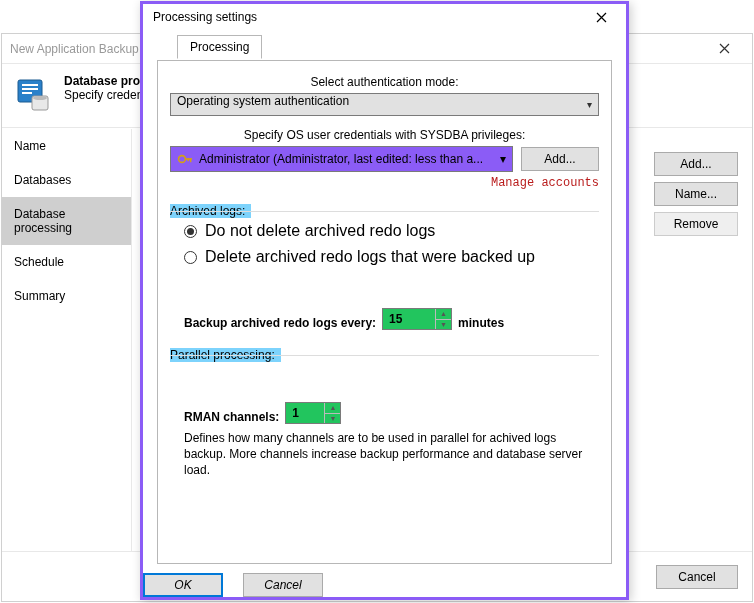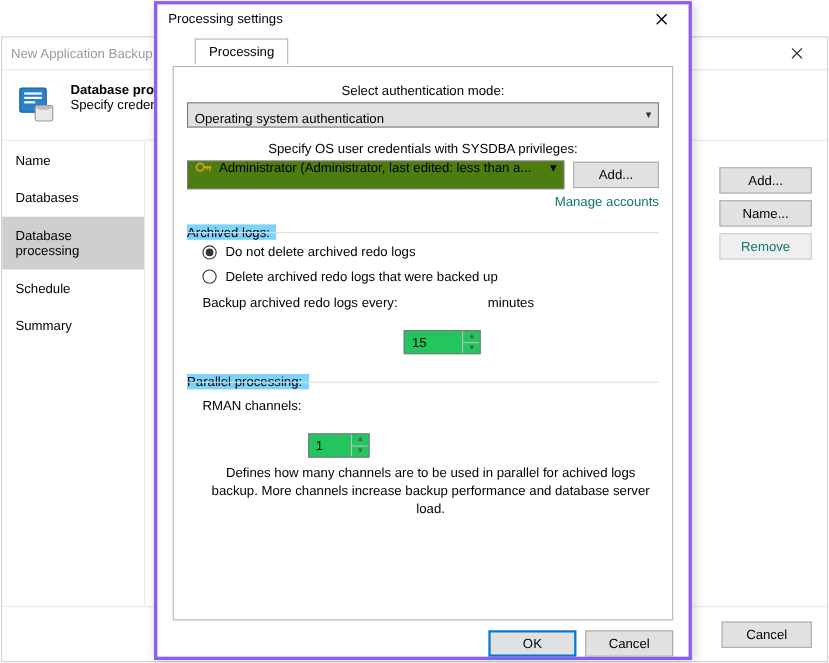--- a/index.html
+++ b/index.html
@@ -74,21 +74,21 @@
   .btn {
     min-width: 82px; height: 24px;
     border: 1px solid #aaa;
     background: #e1e1e1;
     display: inline-flex;
     align-items: center; justify-content: center;
     font-size: 12px;
     padding: 0 10px;
     cursor: pointer;
   }
-  .btn.disabled { color: #0f766e; border-color: #ccc; background: #efefef; cursor: default;}
+  .btn.disabled { color: #000000; border-color: #ccc; background: #efefef; cursor: default;}
   .btn.primary { border: 2px solid #0078d7; background: #e1e1e1; }
   
   .right-buttons {
     position: absolute;
     right: 14px; top: 118px;
     width: 84px;
     display: flex; flex-direction: column; gap: 6px;
   }
   
   .modal {
@@ -138,66 +138,66 @@
     height: 504px;
     padding: 12px 12px 10px 12px;
     position: relative;
   }
   .field-label { font-size: 12px; margin-bottom: 4px; margin-top: 2px; text-align: center; }
   .select, .combo {
     width: 100%;
     height: 23px;
     border: 1px solid #7a7a7a;
     background: #e1e1e1;
-    display: flex; align-items: flex-end;
+    display: flex; align-items: flex-start;
     padding: 0 6px;
     font-size: 12px;
     position: relative;
   }
   .select .chev, .combo .chev {
     position: absolute; right: 6px; top: 50%; transform: translateY(-55%);
     font-size: 10px; color: #333;
   }
   .cred-row { display: flex; gap: 8px; align-items: center; margin-top: 4px; }
   .cred-select {
     flex: 1; height: 24px;
     border: 1px solid #7a7a7a;
-    background: #4d7c0f;
-    display: flex; align-items: flex-end;
+    background: #8b5cf6;
+    display: flex; align-items: center;
     padding: 12px 6px; gap: 6px;
     position: relative;
     overflow: hidden;
   }
   .cred-select .chev { position: absolute; right: 6px; }
-  .link { color: #0f766e; text-align: right; margin-top: 4px; font-size: 12px; cursor: pointer; }
+  .link { color: #b91c1c; text-align: right; margin-top: 4px; font-size: 12px; cursor: pointer; font-family: Liberation Mono, monospace; }
   .section-header {
     font-size: 12px;
     margin-top: 14px;
     position: relative;
   }
   .section-header::after {
     content: "";
     position: absolute;
     left: 0; right: 0; top: 50%;
     border-top: 1px solid #ddd;
   }
   .section-header span { background: #7dd3fc; position: relative; padding-right: 6px; }
   .radio-row {
     display: flex; align-items: center; gap: 8px;
     padding: 4px 0 4px 14px;
-    font-size: 12px;
+    font-size: 16px;
   }
   .radio {
     width: 13px; height: 13px; border: 1px solid #333; border-radius: 50%;
     display: inline-flex; align-items: center; justify-content: center;
   }
   .radio.checked::after {
     content: ""; width: 7px; height: 7px; background: #333; border-radius: 50%;
   }
-  .inline-row { display: flex; align-items: flex-start; gap: 6px; padding-left: 14px; margin-top: 6px; font-size: 12px;}
+  .inline-row { display: flex; align-items: flex-end; gap: 6px; padding-left: 14px; margin-top: 6px; font-size: 12px; font-weight: bold;}
   .spinner {
     width: 70px; height: 22px; border: 1px solid #7a7a7a;
     display: flex; align-items: center;
     background: #22c55e;
     position: relative;
     padding-left: 6px;
     margin-top: 32px;
   }
   .spinner .spin-btns {
     position: absolute; right: 0; top: 0; bottom: 0; width: 16px;
@@ -206,26 +206,25 @@
   .spin-btns div {
     flex: 1; display: flex; align-items: center; justify-content: center;
     font-size: 7px; color: #555; border-left: 1px solid #bbb;
   }
   .spin-btns div:first-child { border-bottom: 1px solid #bbb; }
   .hint {
     font-size: 12px; color: #000;
     padding-left: 14px;
     margin-top: 6px;
     line-height: 1.35;
-    text-align: center;
   }
   .modal-footer {
     height: 44px;
-    display: flex; align-items: center; justify-content: flex-end;
-    gap: 8px; padding-right: 14px;
+    display: flex; align-items: center; 
+    gap: 20px; padding-right: 14px; font-style: italic;
   }
   .key-icon svg { display: block; }
 </style>
 </head>
 <body>
 
 <div class="parent-window">
   <div class="parent-titlebar">
     <div class="parent-title">New Application Backup</div>
     <div class="parent-close">

